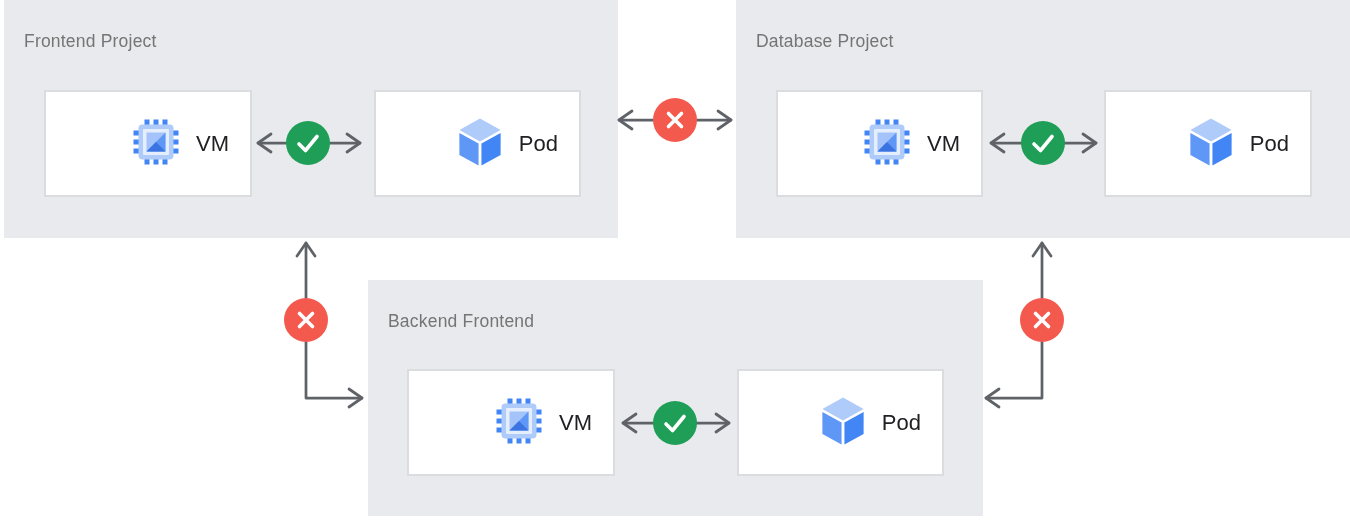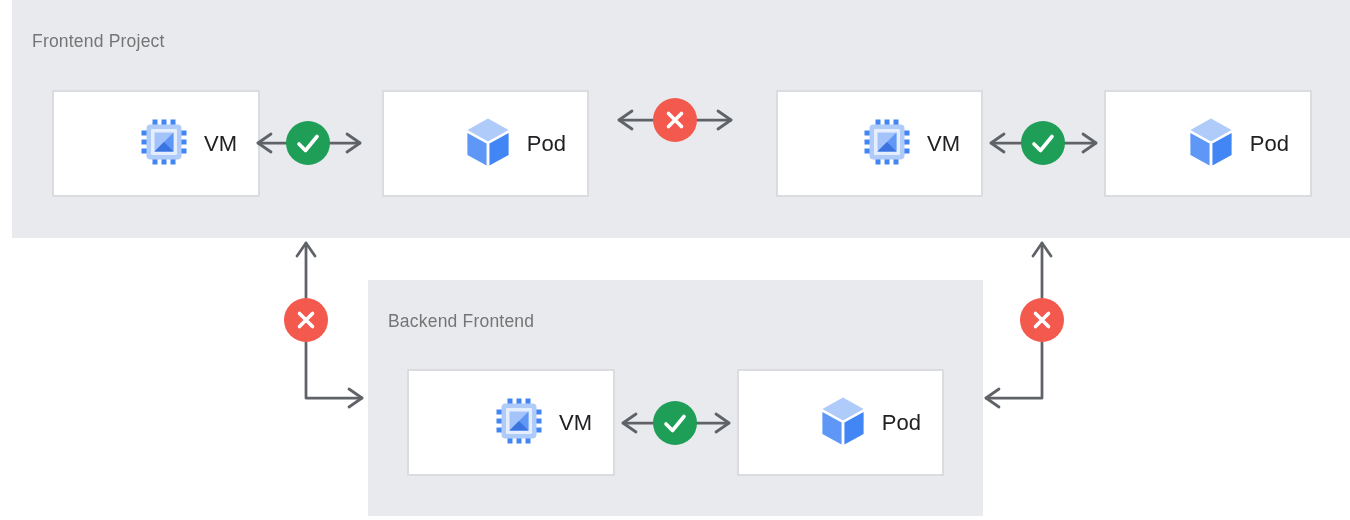--- a/index.html
+++ b/index.html
@@ -63,21 +63,21 @@
 
     <path d="M306,243 V398 H362"></path>
     <polyline points="297,256 306,243 315,256"></polyline>
     <polyline points="349,389 362,398 349,407"></polyline>
 
     <path d="M1042,243 V398 H986"></path>
     <polyline points="1033,256 1042,243 1051,256"></polyline>
     <polyline points="999,389 986,398 999,407"></polyline>
   </svg>
 
-  <section class="project" style="left:12px;top:0;width:728px;height:238px">
+  <section class="project" style="left:4px;top:0;width:614px;height:238px">
     <div class="project-label">Frontend Project</div>
     <div class="node" style="left:40px;top:90px">
       <span>
         <svg class="vm-svg" width="48" height="48" viewBox="0 0 48 48">
           <g class="pin">
             <rect x="12.5" y="1.5" width="5" height="9"></rect>
               <rect x="21.5" y="1.5" width="5" height="9"></rect>
               <rect x="30.5" y="1.5" width="5" height="9"></rect>
             <rect x="12.5" y="37.5" width="5" height="9"></rect>
               <rect x="21.5" y="37.5" width="5" height="9"></rect>
@@ -104,20 +104,21 @@
           <path class="cube-top" d="M24,1.5 L45.5,13.5 L24,25.5 L2.5,13.5 Z"></path>
           <path class="cube-left" d="M2.5,16.5 L22.5,27.5 L22.5,50.5 L2.5,39.5 Z"></path>
           <path class="cube-right" d="M45.5,16.5 L25.5,27.5 L25.5,50.5 L45.5,39.5 Z"></path>
         </svg>
       </span>
       <span class="node-label">Pod</span>
     </div>
   </section>
 
   <section class="project" style="left:736px;top:0;width:614px;height:238px">
+    <div class="project-label">Database Project</div>
     <div class="node" style="left:40px;top:90px;width:207px">
       <span>
         <svg class="vm-svg" width="48" height="48" viewBox="0 0 48 48">
           <g class="pin">
             <rect x="12.5" y="1.5" width="5" height="9"></rect>
               <rect x="21.5" y="1.5" width="5" height="9"></rect>
               <rect x="30.5" y="1.5" width="5" height="9"></rect>
             <rect x="12.5" y="37.5" width="5" height="9"></rect>
               <rect x="21.5" y="37.5" width="5" height="9"></rect>
               <rect x="30.5" y="37.5" width="5" height="9"></rect>

